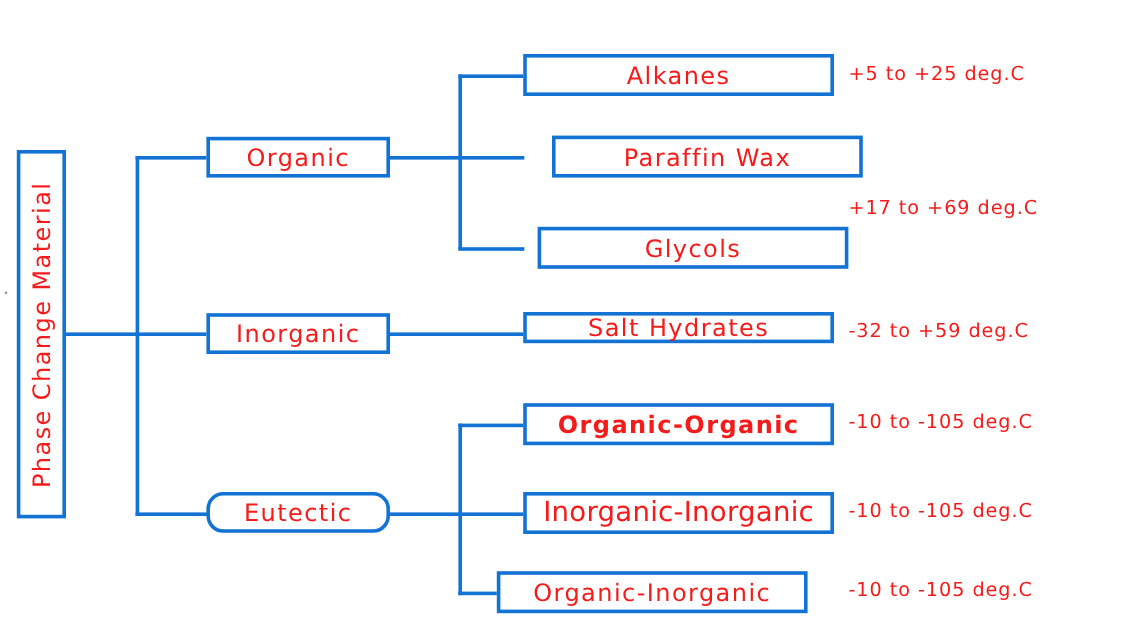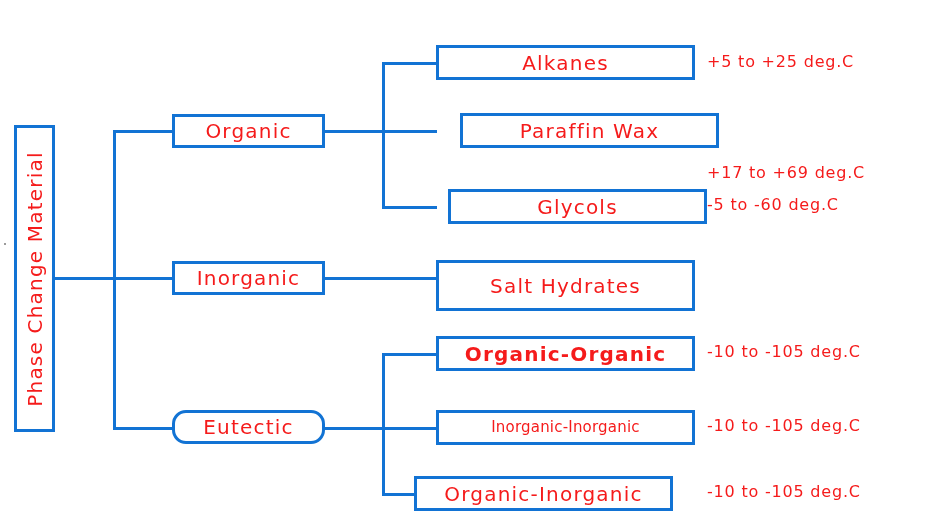--- a/index.html
+++ b/index.html
@@ -18,21 +18,21 @@
     border:3px solid #1273d4;
     background:#ffffff;
     color:#f51b1b;
     display:flex;align-items:center;justify-content:center;
     font-size:20px;
     letter-spacing:1.2px;
     white-space:nowrap;
     line-height:1;
     z-index:3;
   }
-  .box.tight{font-size:15px;letter-spacing:0.2px;}
+  .box.tight{font-size:23px;letter-spacing:0.2px;}
 
   
   #root-box{
     left:14px;top:125px;width:41px;height:307px;
     border-width:3px;
   }
   #root-box .vtext{
     transform:rotate(-90deg);
     transform-origin:center center;
     white-space:nowrap;
@@ -125,25 +125,25 @@
   <div class="mp" style="left:707px; top:54px;">+5 to +25 deg.C</div>
 
   <div class="box" style="left:460px; top:113px; width:259px; height:35px;">
     <span>Paraffin Wax</span>
   </div>
   <div class="mp" style="left:707px; top:121px;margin-top:44px;">+17 to +69 deg.C</div>
 
   <div class="box" style="left:436px; top:189px; width:259px; height:35px;margin-left:12px;">
     <span>Glycols</span>
   </div>
-  <div class="mp" style="left:707px; top:197px;">-5 to -60 deg.C</div>
 
-  <div class="box" style="left:436px; top:260px; width:259px; height:51px;">
+  <div class="box" style="left:436px; top:260px; width:259px; height:26px;">
     <span>Salt Hydrates</span>
   </div>
+  <div class="mp" style="left:707px; top:268px;">-32 to +59 deg.C</div>
 
   <div class="box" style="left:436px; top:336px; width:259px; height:35px;font-weight:bold;">
     <span>Organic-Organic</span>
   </div>
   <div class="mp" style="left:707px; top:344px;">-10 to -105 deg.C</div>
 
   <div class="box tight" style="left:436px; top:410px; width:259px; height:35px;">
     <span>Inorganic-Inorganic</span>
   </div>
   <div class="mp" style="left:707px; top:418px;">-10 to -105 deg.C</div>

